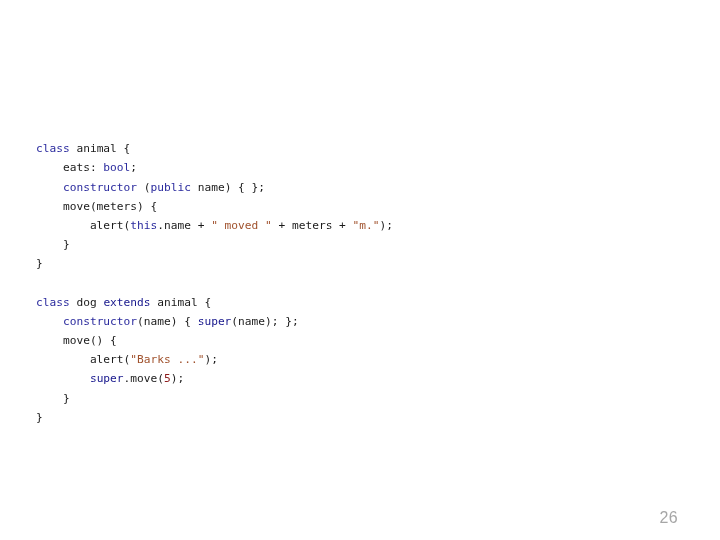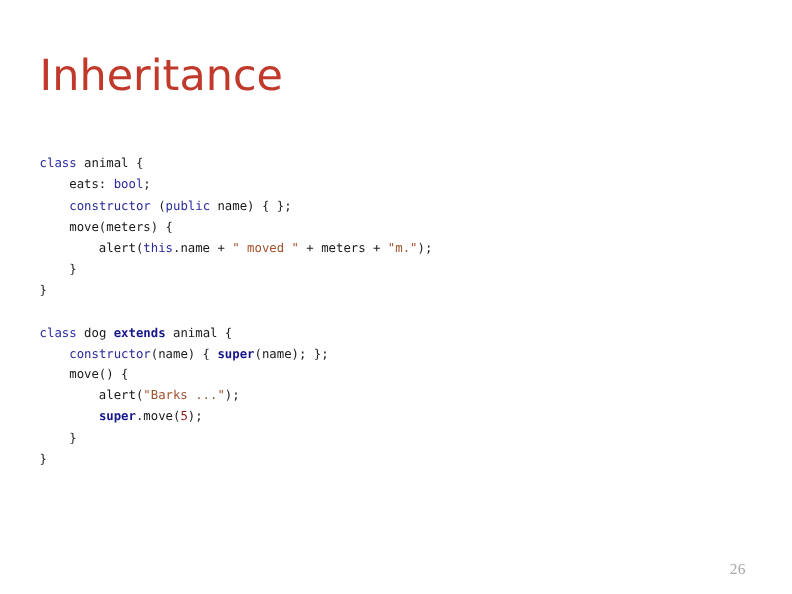--- a/index.html
+++ b/index.html
@@ -56,39 +56,38 @@
     height: 19.2px;
     white-space: pre;
   }
   #code-block .ln.blank {
     height: 19.2px;
   }
 
   
   .t-plain   { color: #1a1a1a; }
   .t-kw      { color: #2b2b9e; }
-  .t-kwb     { color: #16168c; font-weight: bold; }
+  .t-kwb     { color: #16168c; font-weight: normal; }
   .t-str     { color: #a0522d; }
   .t-num     { color: #8b1a1a; }
 
   
   #page-number {
     position: absolute;
     right: 42px;
     bottom: 13px;
-    font-family: Liberation Serif, serif;
-    font-size: 14px;
+    font-family: Liberation Sans, sans-serif;
+    font-size: 16px;
     color: #a6a6a6;
     letter-spacing: 0.3px;
   }
 </style>
 </head>
 <body>
 
 <div id="slide">
 
-  <h1 id="slide-title">Inheritance</h1>
 
   <pre id="code-block"><span class="ln"><span class="t-kw">class</span><span class="t-plain"> animal {</span></span><span class="ln"><span class="t-plain">    eats: </span><span class="t-kw">bool</span><span class="t-plain">;</span></span><span class="ln"><span class="t-plain">    </span><span class="t-kw">constructor</span><span class="t-plain"> (</span><span class="t-kw">public</span><span class="t-plain"> name) { };</span></span><span class="ln"><span class="t-plain">    move(meters) {</span></span><span class="ln"><span class="t-plain">        alert(</span><span class="t-kw">this</span><span class="t-plain">.name + </span><span class="t-str">" moved "</span><span class="t-plain"> + meters + </span><span class="t-str">"m."</span><span class="t-plain">);</span></span><span class="ln"><span class="t-plain">    }</span></span><span class="ln"><span class="t-plain">}</span></span><span class="ln blank">&nbsp;</span><span class="ln"><span class="t-kw">class</span><span class="t-plain"> dog </span><span class="t-kwb">extends</span><span class="t-plain"> animal {</span></span><span class="ln"><span class="t-plain">    </span><span class="t-kw">constructor</span><span class="t-plain">(name) { </span><span class="t-kwb">super</span><span class="t-plain">(name); };</span></span><span class="ln"><span class="t-plain">    move() {</span></span><span class="ln"><span class="t-plain">        alert(</span><span class="t-str">"Barks ..."</span><span class="t-plain">);</span></span><span class="ln"><span class="t-plain">        </span><span class="t-kwb">super</span><span class="t-plain">.move(</span><span class="t-num">5</span><span class="t-plain">);</span></span><span class="ln"><span class="t-plain">    }</span></span><span class="ln"><span class="t-plain">}</span></span></pre>
 
   <div id="page-number">26</div>
 
 </div>
 
 </body></html>

